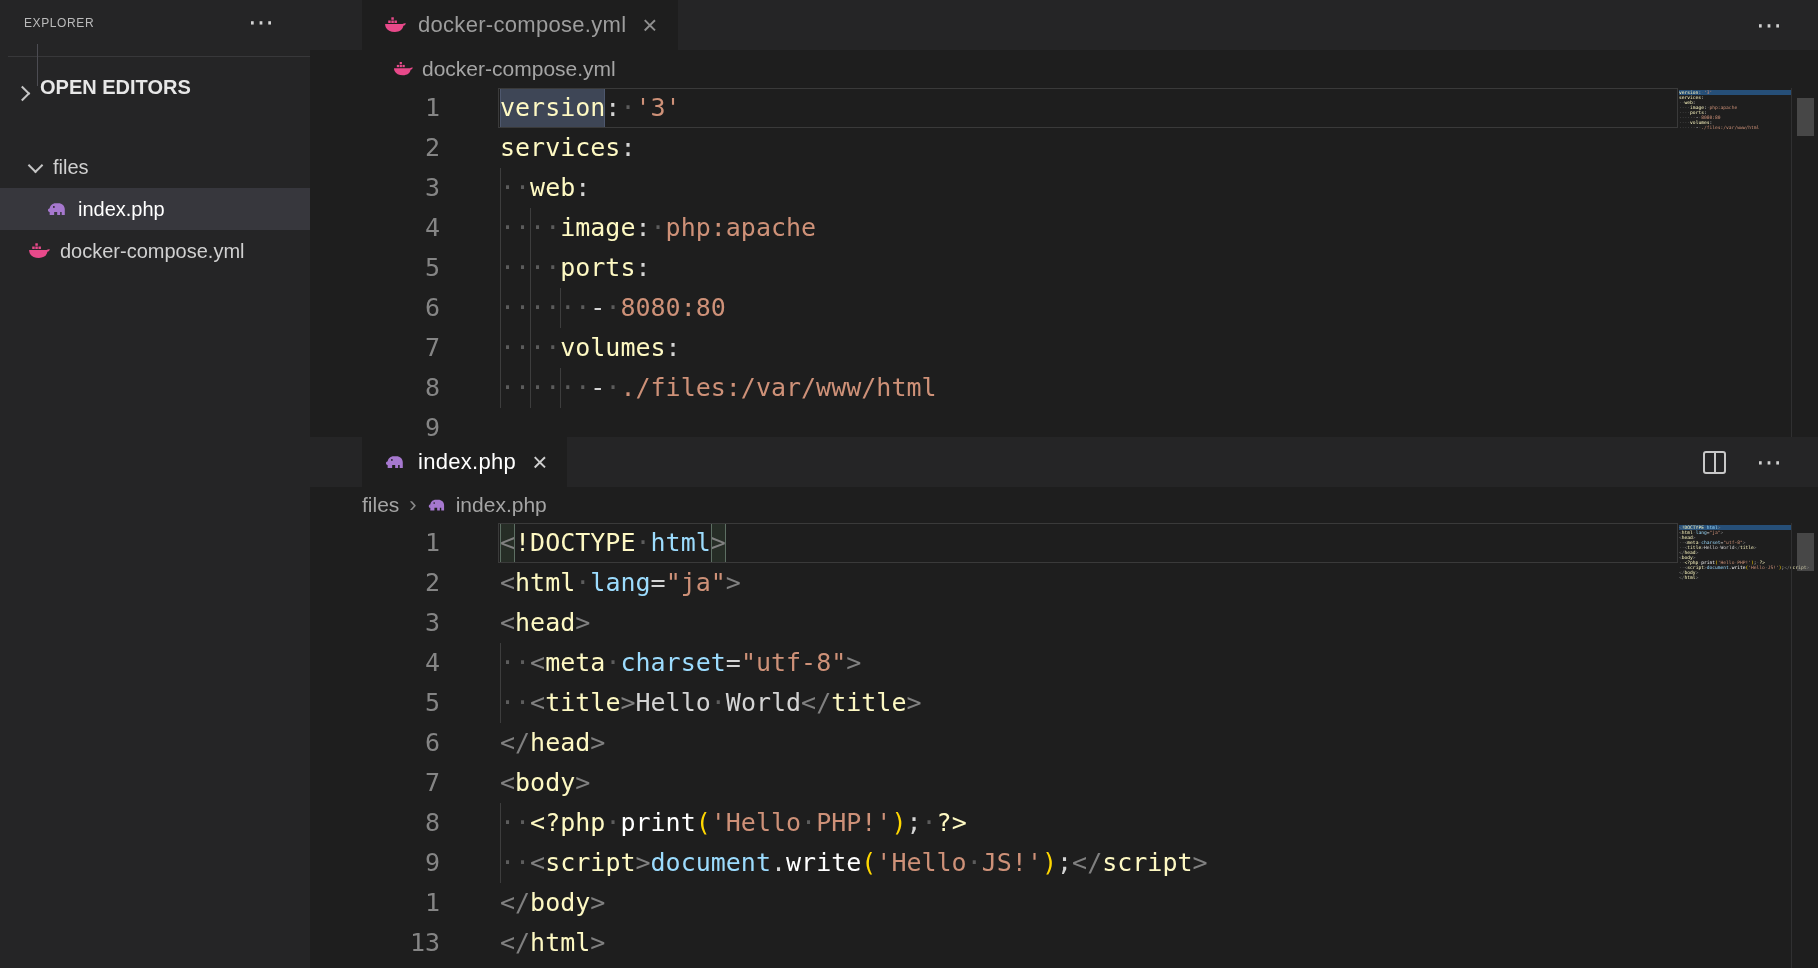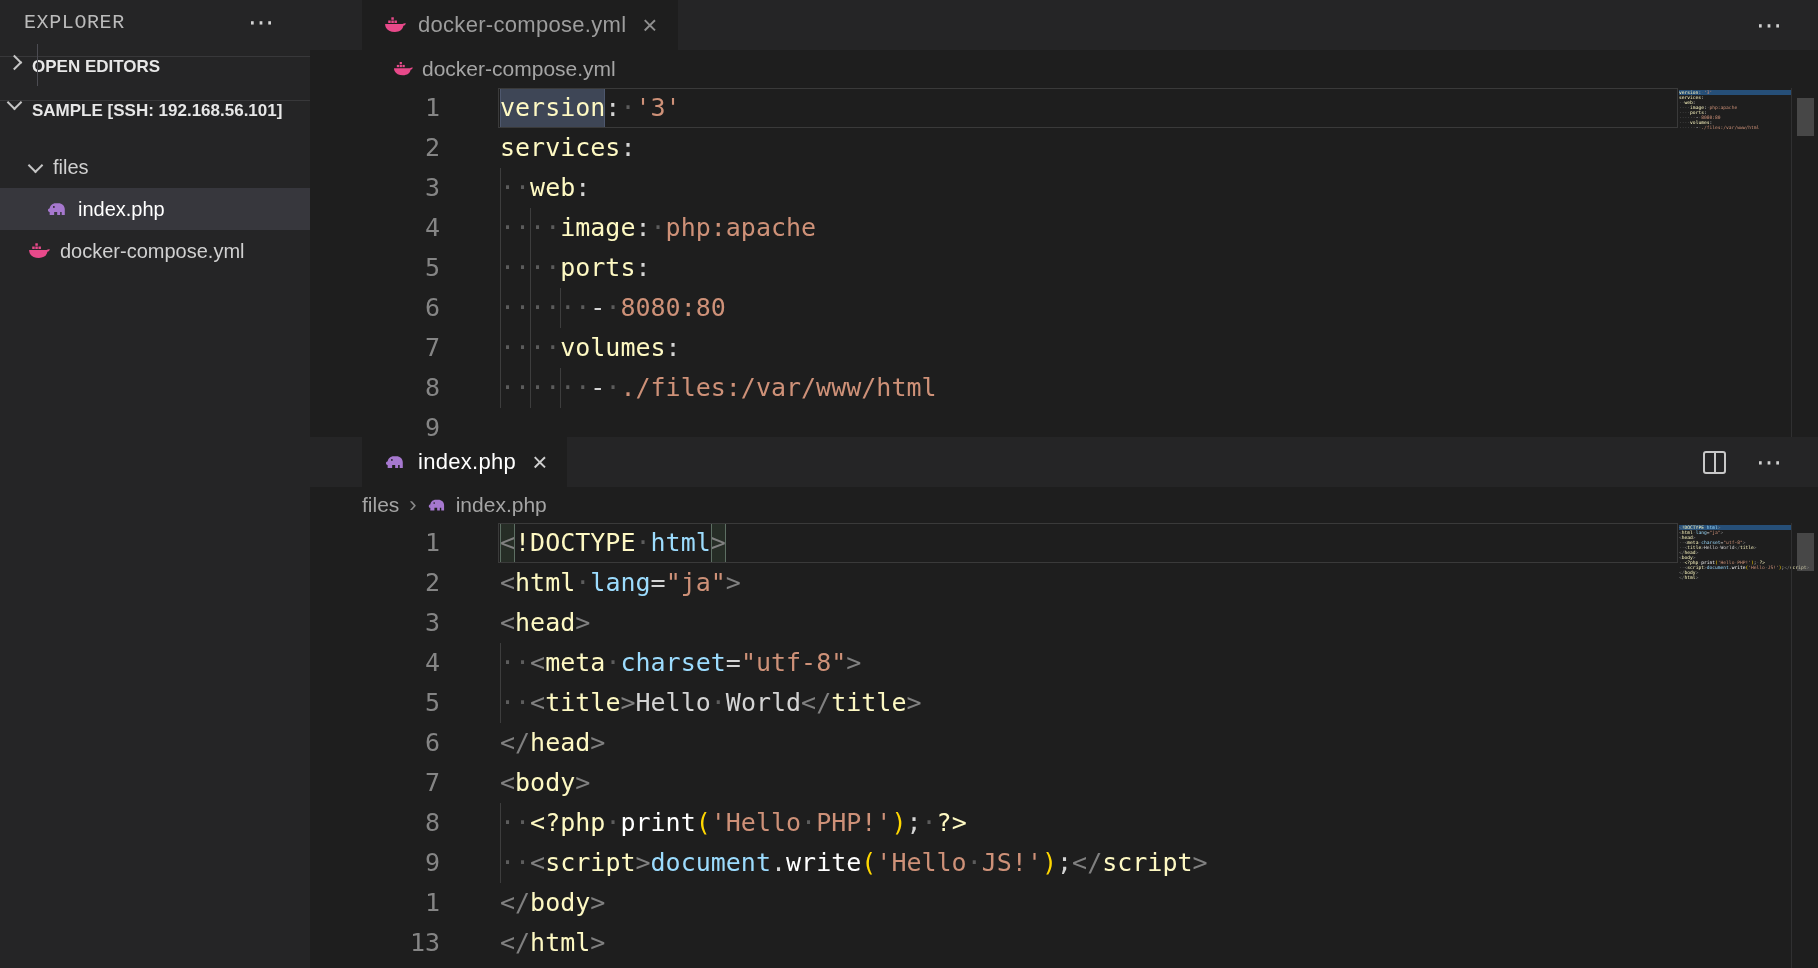--- a/index.html
+++ b/index.html
@@ -2,25 +2,25 @@
 <html><head>
 <meta charset="utf-8">
 <style>
   html,body{margin:0;padding:0;overflow:hidden}
   body{width:1818px;height:968px;position:relative;background:#1e1e1e;
        font-family:"Liberation Sans",sans-serif;color:#cccccc;}
 
   
   .sidebar{position:absolute;left:0;top:0;width:310px;height:968px;background:#252526;}
   .sb-title{position:absolute;left:24px;top:0;height:46px;line-height:46px;
-            font-size:20px;letter-spacing:.6px;color:#bbbbbb;font-family:Liberation Mono, monospace;}
+            font-size:12px;letter-spacing:.6px;color:#bbbbbb;}
   .sb-more{position:absolute;right:36px;top:0;height:46px;line-height:44px;
            font-size:26px;color:#d4d4d4;cursor:pointer;}
-  .sb-section{position:absolute;left:0;width:100%;display:flex;align-items:flex-start;
-              font-weight:700;font-size:17px;color:#e7e7e7;border-top:1px solid #38383a;}
+  .sb-section{position:absolute;left:8px;width:100%;display:flex;align-items:flex-end;
+              font-weight:700;font-size:20px;color:#e7e7e7;border-top:1px solid #38383a;}
   #sec-open{top:56px;height:42px;}
   #sec-sample{top:100px;height:46px;}
   .cv{width:9px;height:9px;border-right:2px solid #c5c5c5;border-bottom:2px solid #c5c5c5;
       display:inline-block;flex:none;}
   .cv.right{transform:rotate(-45deg);margin:0 12px 0 9px;}
   .cv.down{transform:rotate(45deg);margin:-4px 12px 0 9px;}
   #tree{position:absolute;left:0;top:146px;width:100%;}
   .tree-row{position:absolute;left:0;width:100%;height:42px;display:flex;align-items:center;
             font-size:20px;color:#d0d0d0;cursor:pointer;}
   .tree-row.selected{background:#37373d;color:#ffffff;}
@@ -89,24 +89,20 @@
 <body>
 
 <div class="sidebar">
   <div class="sb-title">EXPLORER</div>
   <div class="sb-more">⋯</div>
 
   <div class="sb-section" id="sec-open">
     <span class="cv right"></span>
     <span>OPEN EDITORS</span>
   </div>
-  <div class="sb-section" id="sec-sample">
-    <span class="cv down"></span>
-    <span>SAMPLE [SSH: 192.168.56.101]</span>
-  </div>
 
   <div id="tree">
       <div class="tree-row" style="top: 0px; padding-left: 30px;">
         <span class="cv down" style="margin: -4px 12px 0px 0px;"></span>
         <span>files</span>
       </div>
       <div class="tree-row selected" style="top: 42px; padding-left: 46px;">
         <span class="ticon">
           <svg width="22" height="22" viewBox="0 0 24 24">
             <g fill="#a678cf">

